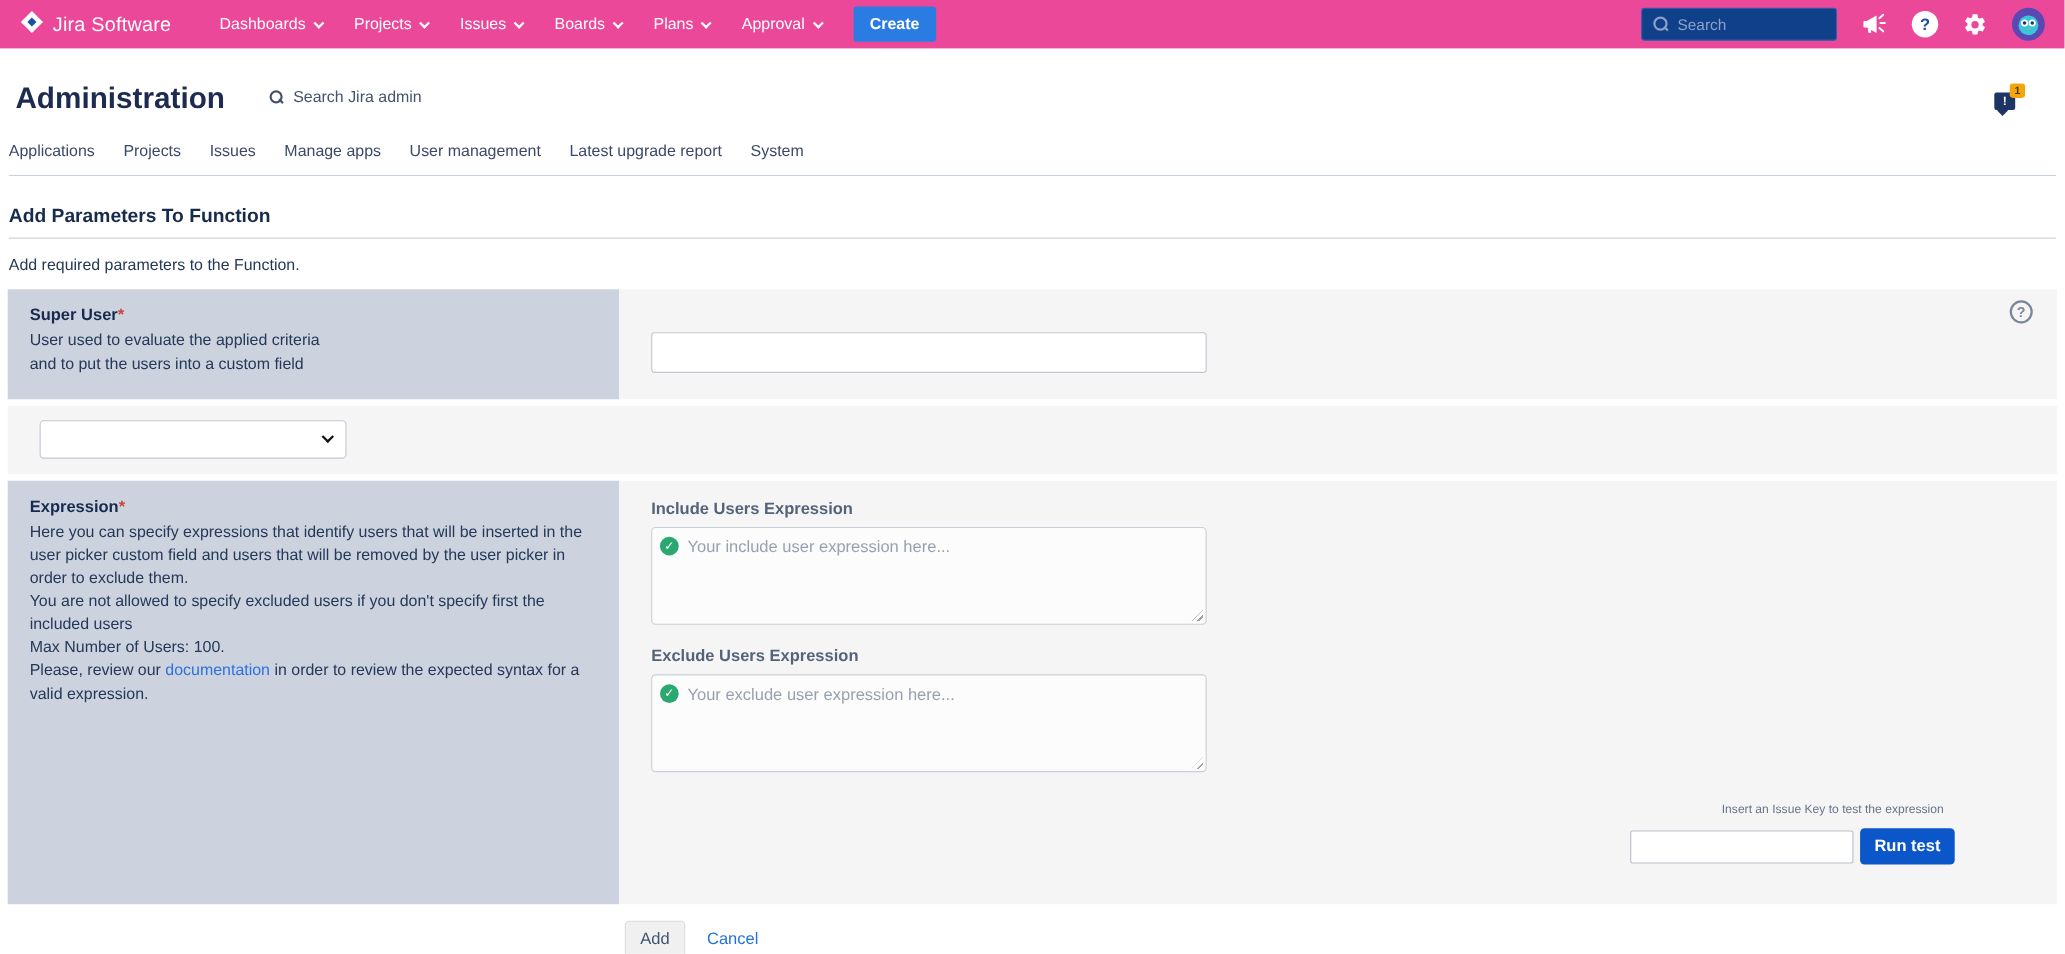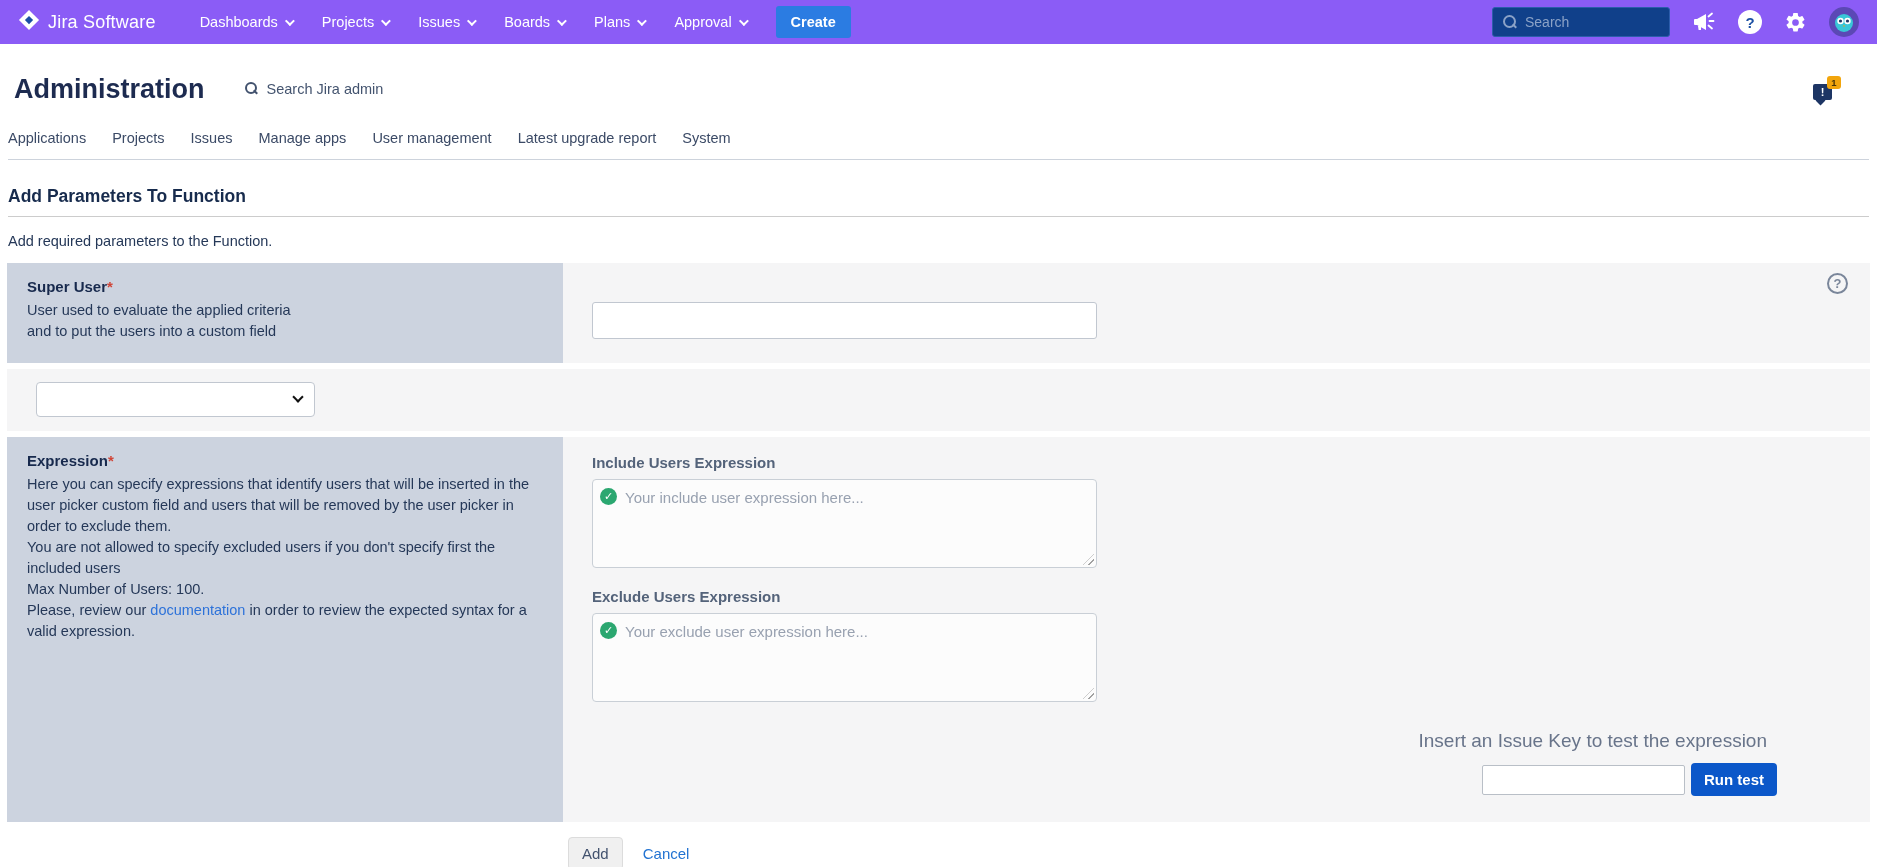--- a/index.html
+++ b/index.html
@@ -1,20 +1,20 @@
 <!DOCTYPE html>
 <html><head>
 <meta charset="utf-8">
 <style>
   * { margin:0; padding:0; box-sizing:border-box; }
   html,body { width:1877px; height:867px; background:#fff; overflow:hidden;
               font-family:"Liberation Sans","DejaVu Sans",sans-serif; color:#172b4d; }
 
   
-  .topnav { height:44px; background:#8b5cf6; display:flex; align-items:center; padding:0 18px; color:#fff; }
+  .topnav { height:44px; background:#ec4899; display:flex; align-items:center; padding:0 18px; color:#fff; }
   .brand { display:flex; align-items:center; gap:8px; margin-right:44px; }
   .brand-name { font-size:18px; letter-spacing:.2px; }
   .nav-menus { display:flex; align-items:center; gap:30px; }
   .nav-menu { display:flex; align-items:center; gap:7px; font-size:14.5px; cursor:pointer; }
   .chev { width:7px; height:7px; border-right:2px solid #fff; border-bottom:2px solid #fff;
           transform:rotate(45deg) translateY(-2px); display:inline-block; }
   .create-btn { margin-left:30px; background:#2b7ce2; color:#fff; border:none; border-radius:3px;
                 font-size:14.5px; font-weight:bold; padding:8px 15px; cursor:pointer; }
   .nav-right { margin-left:auto; display:flex; align-items:center; gap:22px; }
   .nav-search { display:flex; align-items:center; gap:8px; background:#10408a; border:1px solid #2c5dab;
@@ -98,21 +98,21 @@
   .ta-wrap textarea::placeholder { color:#98a1b0; }
   .check-ic { position:absolute; left:8px; top:9px; width:17px; height:17px; border-radius:50%; background:#2ba770;
               color:#fff; font-size:11px; display:flex; align-items:center; justify-content:center; pointer-events:none; }
   .check-ic::after { content:"✓"; font-weight:bold; }
   .resize-handle { position:absolute; right:3px; bottom:3px; width:11px; height:11px; pointer-events:none;
                    background:repeating-linear-gradient(-45deg, transparent 0 3px, #8a8a8a 3px 4.5px);
                    clip-path:polygon(100% 0, 100% 100%, 0 100%); opacity:.8; cursor:nwse-resize; }
   .gap20 { height:20px; }
 
   .test-block { margin-top:28px; text-align:right; padding-right:93px; }
-  .test-hint { font-size:19px; color:#68748a; margin-bottom:11px; margin-right:10px; }
+  .test-hint { font-size:11px; color:#68748a; margin-bottom:11px; margin-right:10px; }
   .test-row { display:flex; justify-content:flex-end; align-items:center; gap:6px; }
   .test-input { width:203px; height:30px; border:1px solid #b9bfc7; border-radius:2px; background:#fff;
                 font-size:14px; padding:0 8px; outline:none; font-family:inherit; }
   .run-btn { background:#0b57c9; color:#fff; border:none; border-radius:4px; font-size:15px; font-weight:bold;
              padding:8px 13px; cursor:pointer; }
 
   .actions { margin:15px 0 0 568px; display:flex; align-items:center; gap:20px; }
   .add-btn { background:#f0f0f0; border:1px solid #dcdcdc; border-radius:4px; color:#42526e; font-size:15px;
              padding:7px 13px; cursor:pointer; font-family:inherit; }
   .cancel-link { color:#2273d2; font-size:15px; text-decoration:none; cursor:pointer; }

